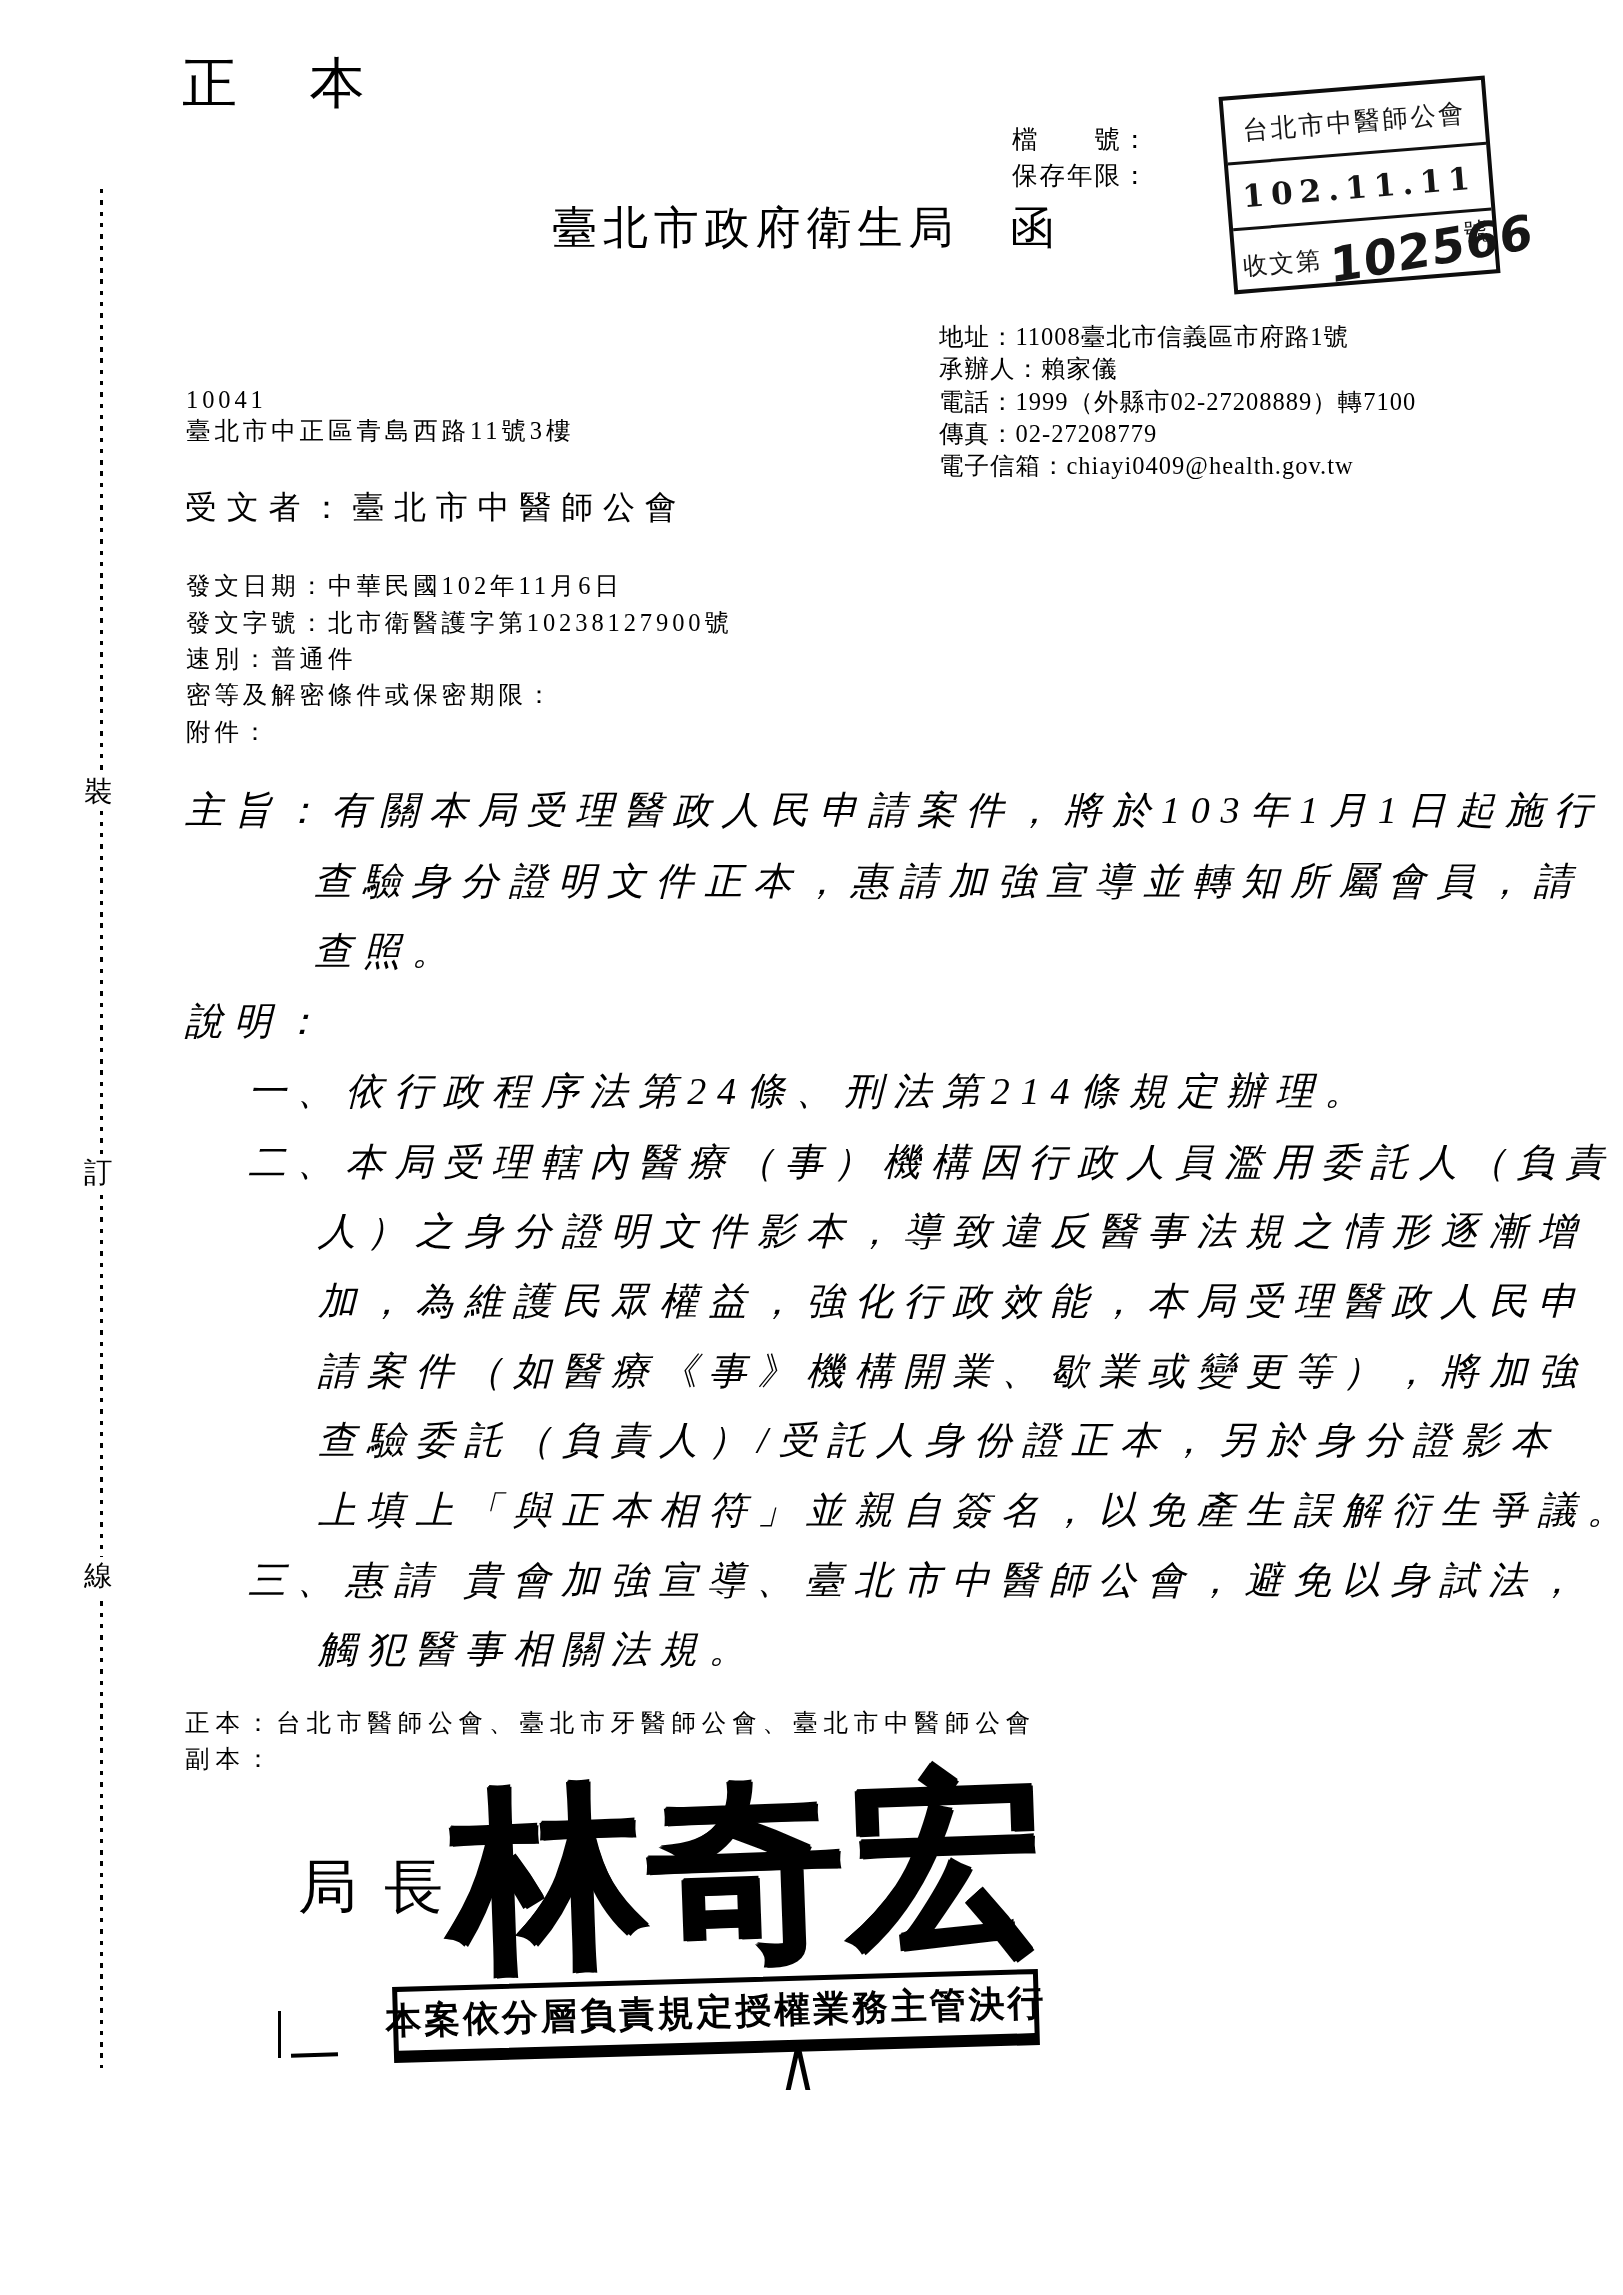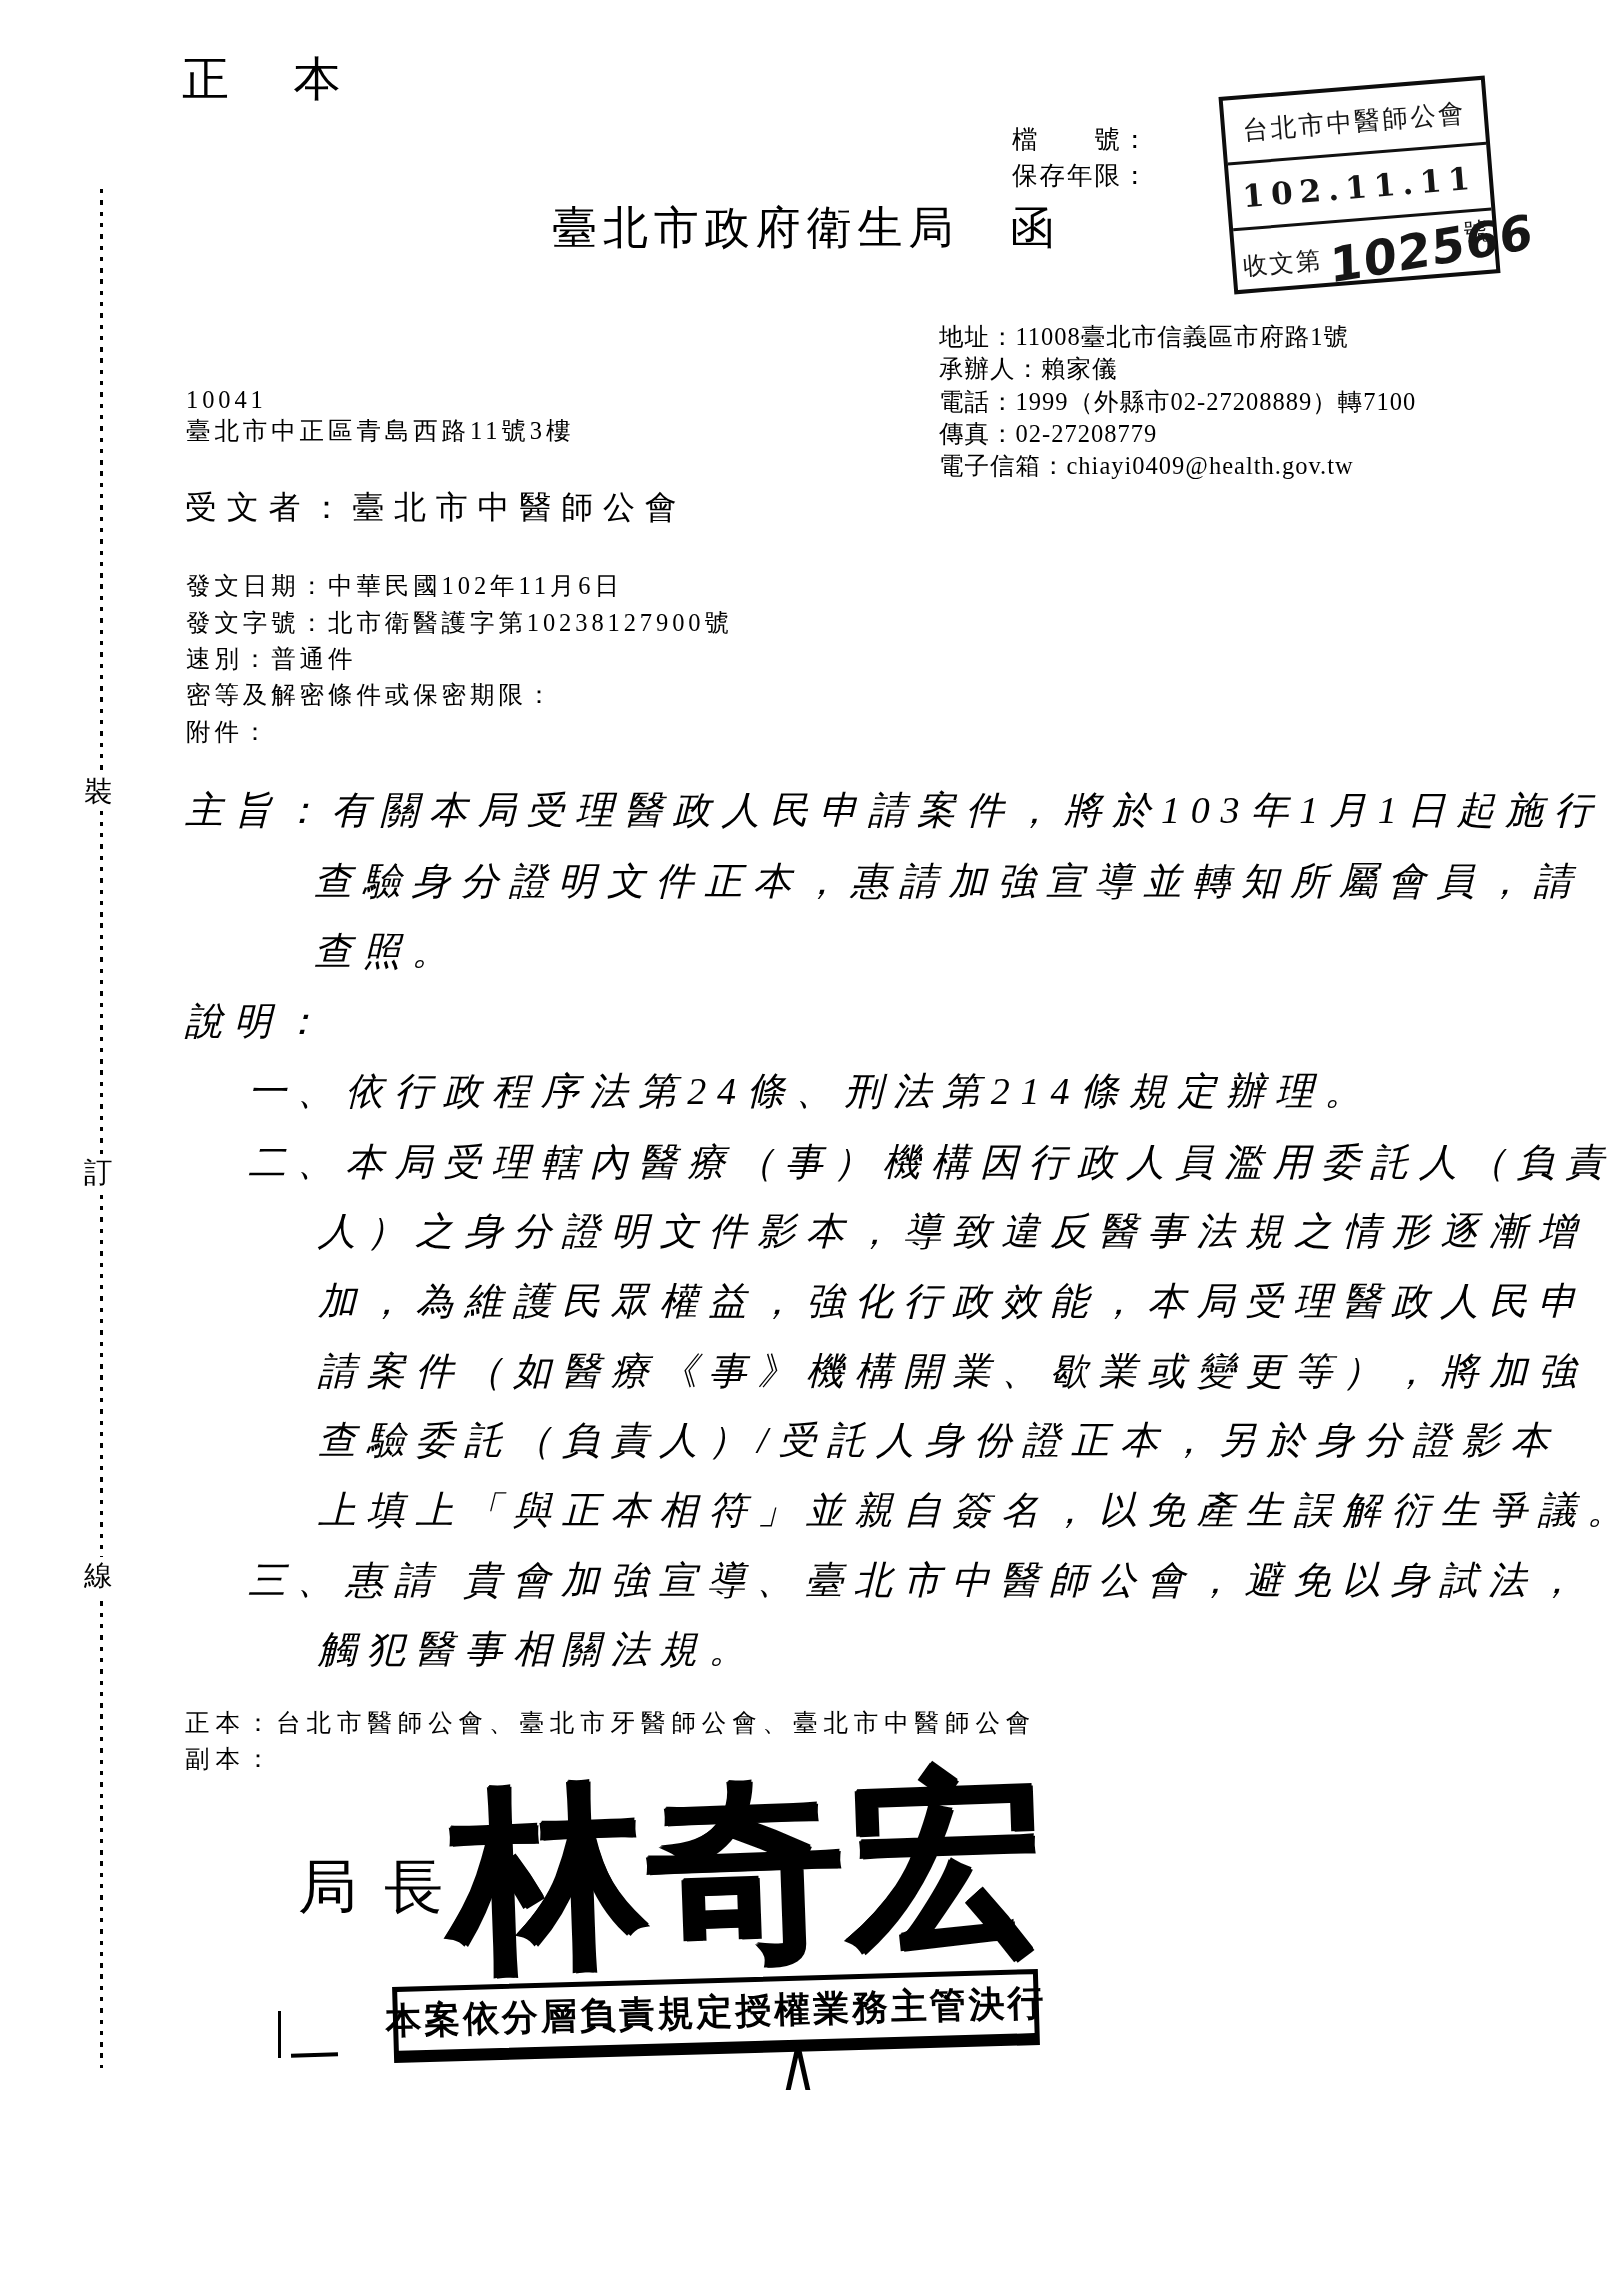--- a/index.html
+++ b/index.html
@@ -4,21 +4,21 @@
 <style>
   html,body{margin:0;padding:0;}
   body{
     width:1623px;height:2295px;position:relative;
     background:#ffffff;color:#000;
     font-family:"Liberation Serif","DejaVu Serif",serif;
     overflow:hidden;
   }
   .abs{position:absolute;white-space:nowrap;line-height:1;}
 
-  .copy-type{font-size:47px;letter-spacing:8.8px;}
+  .copy-type{font-size:55px;letter-spacing:8.8px;}
   .filebox{font-size:25.5px;letter-spacing:2px;}
   .title{font-size:45px;letter-spacing:5.9px;}
   .contact{font-size:24.5px;letter-spacing:1px;margin-left:32px;}
   .addr{font-size:24.5px;letter-spacing:3.9px;}
   .recipient{font-size:32px;letter-spacing:9.8px;}
   .meta{font-size:24.5px;letter-spacing:3.9px;text-align:center;}
   .body-line{font-size:38px;letter-spacing:10.8px;font-style:italic;}
   .cc{font-size:24.5px;letter-spacing:5.9px;}
 
   

